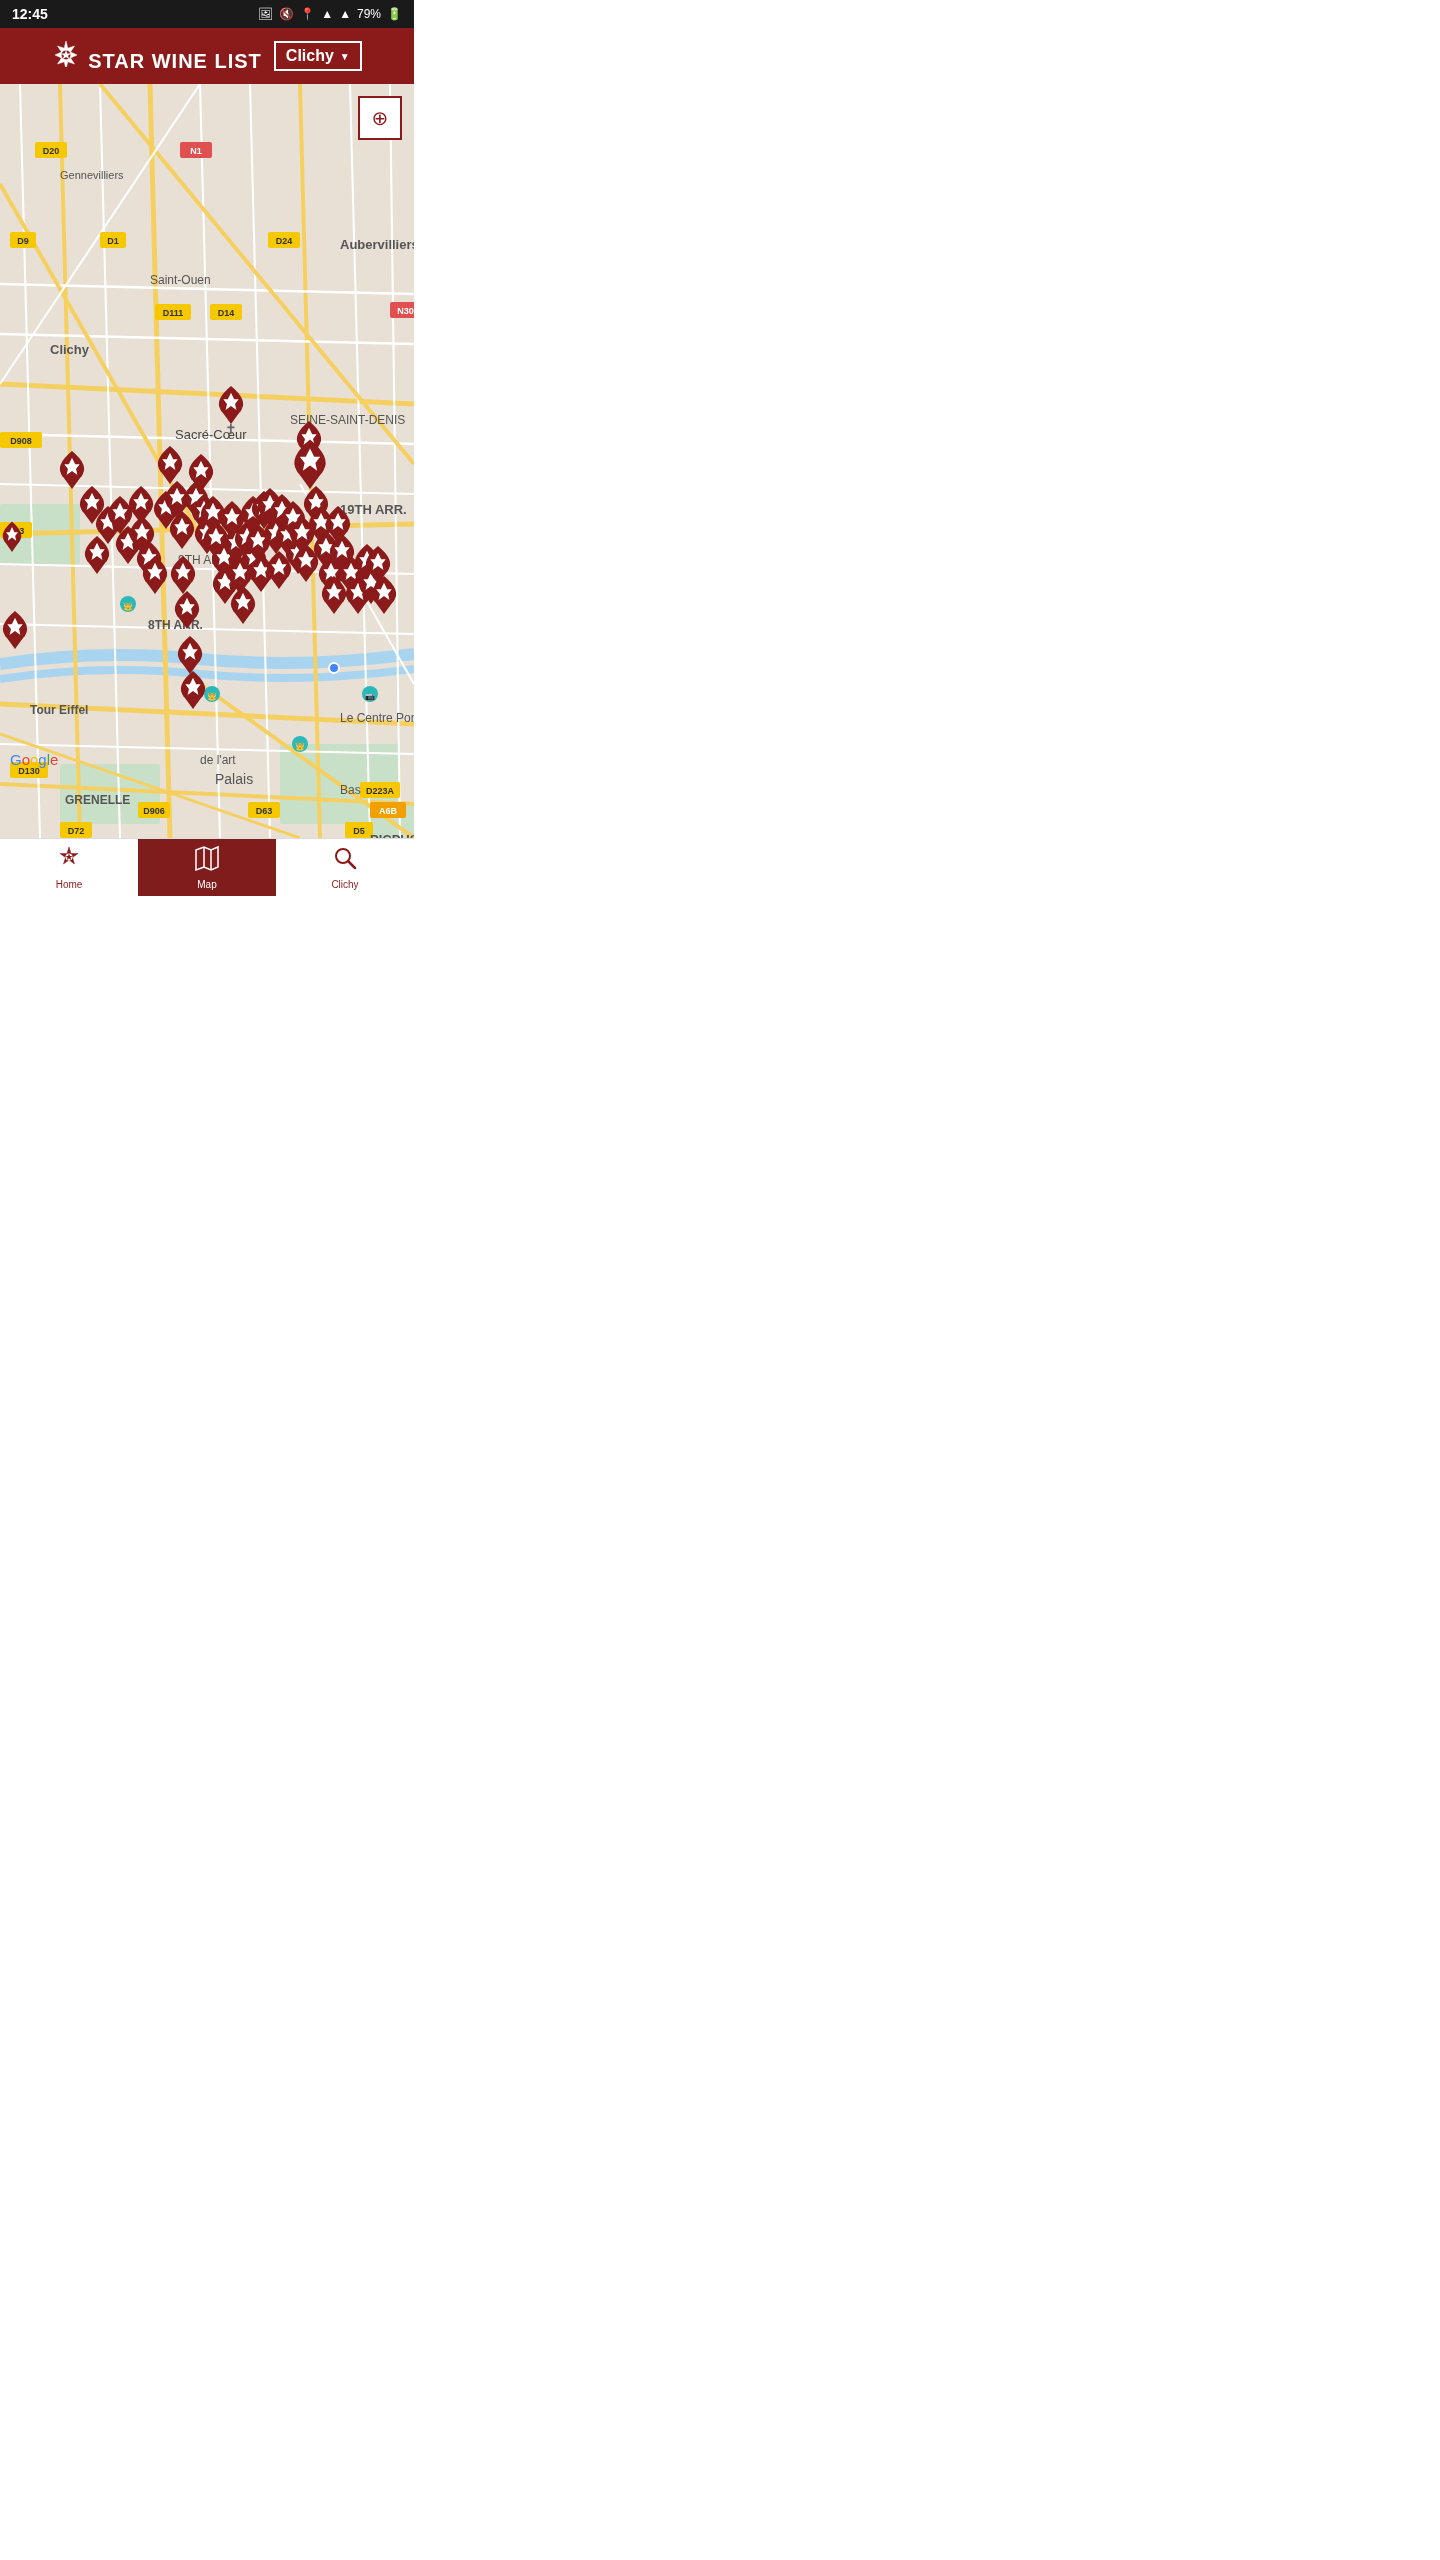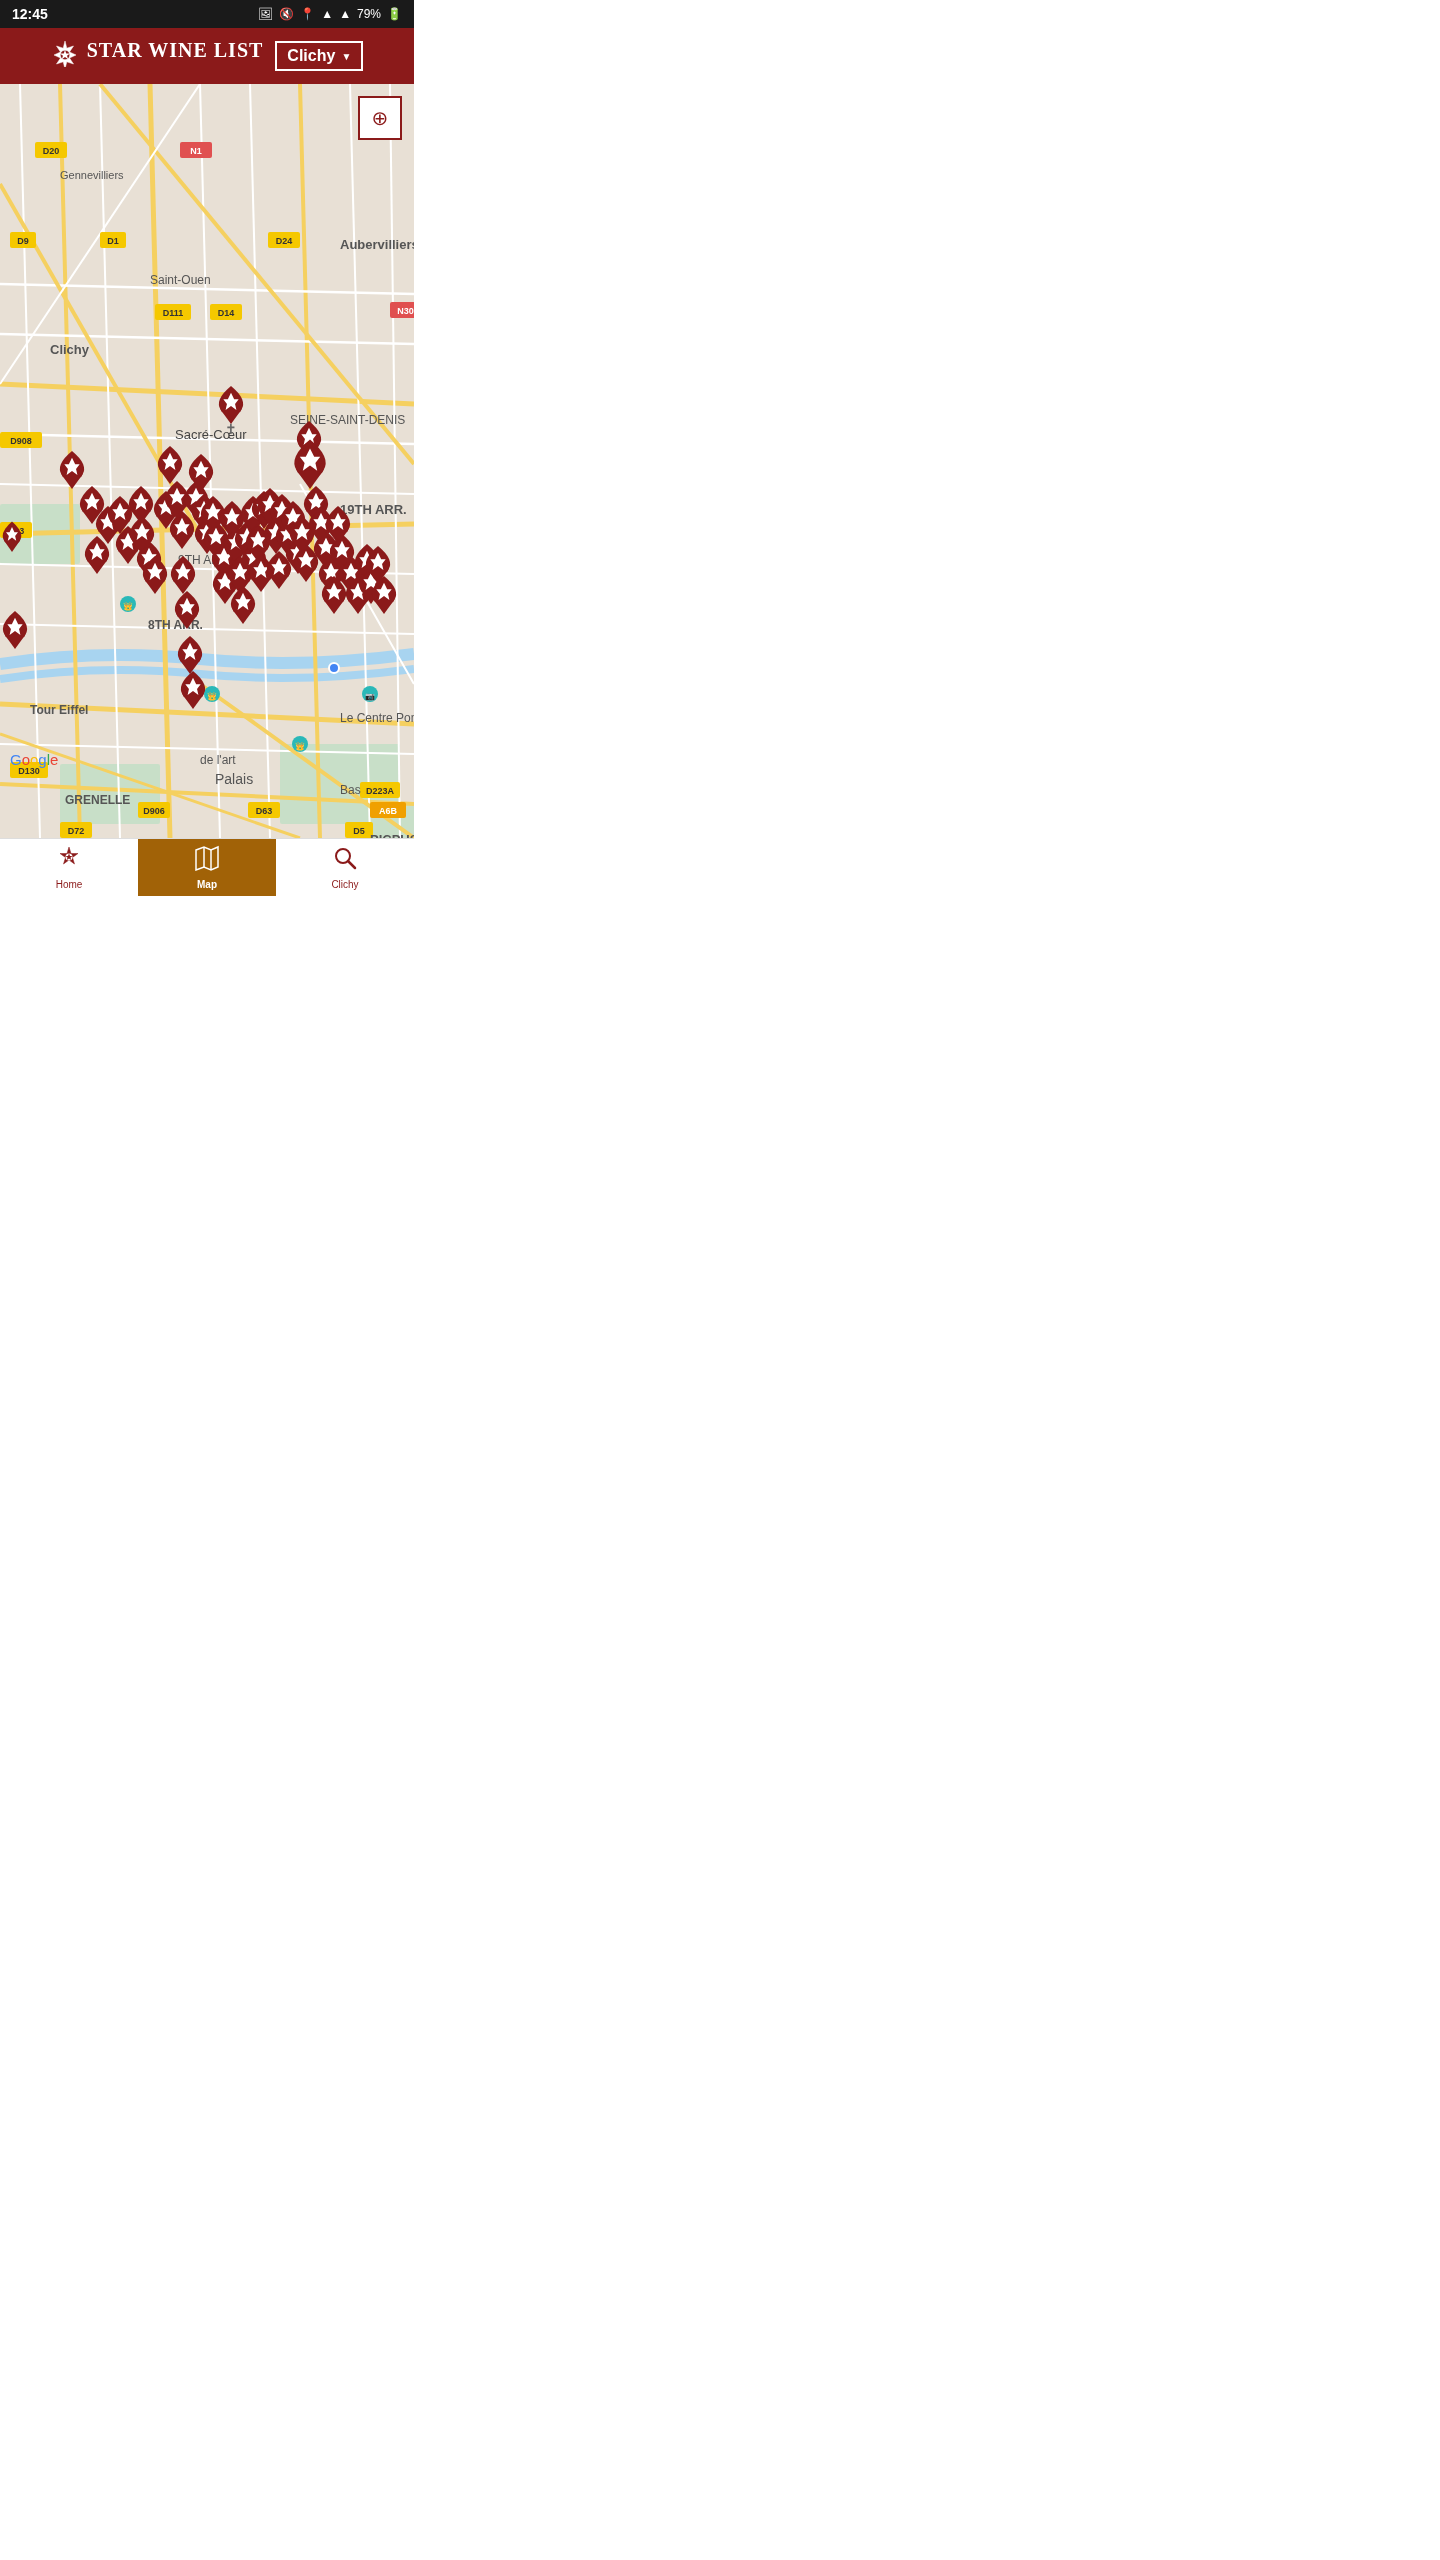--- a/index.html
+++ b/index.html
@@ -48,23 +48,22 @@
       background: #8B1A1A;
       display: flex;
       align-items: center;
       justify-content: center;
       gap: 12px;
       position: relative;
       z-index: 100;
     }
     .header-logo {
       display: flex;
-      align-items: flex-start;
+      align-items: flex-end;
       gap: 8px;
-      font-family: Liberation Serif, serif;
     }
     .header-title {
       color: #fff;
       font-size: 20px;
       font-weight: bold;
       letter-spacing: 1px;
     }
     .star-icon-header {
       color: #fff;
       font-size: 24px;
@@ -134,22 +133,21 @@
       flex: 1;
       display: flex;
       flex-direction: column;
       align-items: center;
       justify-content: center;
       gap: 2px;
       cursor: pointer;
       padding: 6px 0;
     }
     .nav-item.active {
-      background: #a16207;
-      font-weight: bold;
+      background: #7f1d1d;
     }
     .nav-icon {
       font-size: 22px;
     }
     .nav-item:not(.active) .nav-icon {
       color: #8B1A1A;
     }
     .nav-item.active .nav-icon {
       color: #fff;
     }

